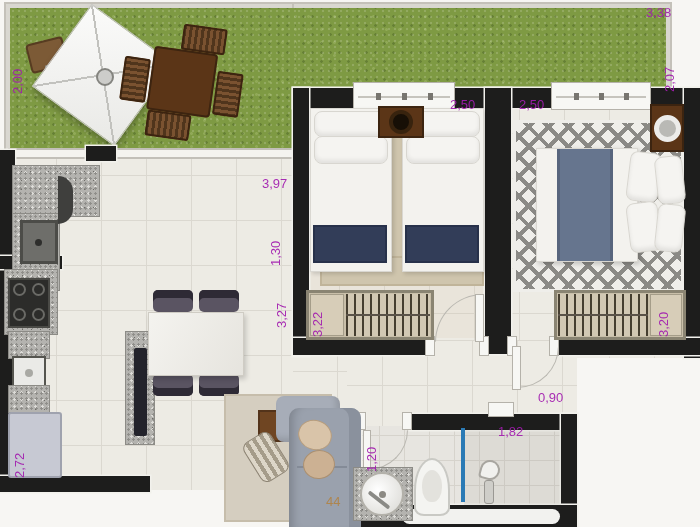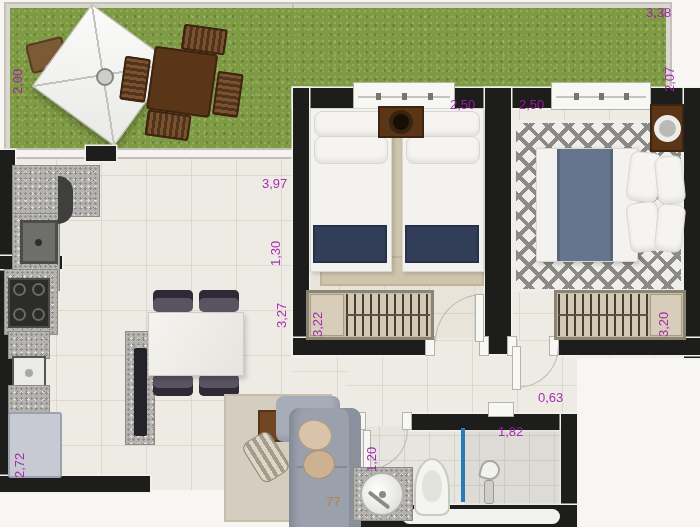--- a/index.html
+++ b/index.html
@@ -235,18 +235,18 @@
   <div class="abs label" style="left:646px;top:5px;">3,38</div>
   <div class="abs label vlabel" style="left:662px;top:46px;height:46px;">2,07</div>
   <div class="abs label" style="left:262px;top:176px;">3,97</div>
   <div class="abs label vlabel" style="left:268px;top:220px;height:46px;">1,30</div>
   <div class="abs label vlabel" style="left:274px;top:282px;height:46px;">3,27</div>
   <div class="abs label" style="left:450px;top:97px;">2,50</div>
   <div class="abs label" style="left:519px;top:97px;">2,50</div>
   <div class="abs label vlabel" style="left:310px;top:293px;height:44px;">3,22</div>
   <div class="abs label vlabel" style="left:656px;top:293px;height:44px;">3,20</div>
   <div class="abs label vlabel" style="left:12px;top:434px;height:44px;">2,72</div>
-  <div class="abs label" style="left:538px;top:390px;">0,63</div>
+  <div class="abs label" style="left:538px;top:390px;">0,90</div>
   <div class="abs label vlabel" style="left:364px;top:428px;height:44px;">1,20</div>
   <div class="abs label" style="left:498px;top:424px;">1,82</div>
-  <div class="abs label tan" style="left:326px;top:494px;">77</div>
+  <div class="abs label tan" style="left:326px;top:494px;">44</div>
 
 </div>
 
 </body></html>

